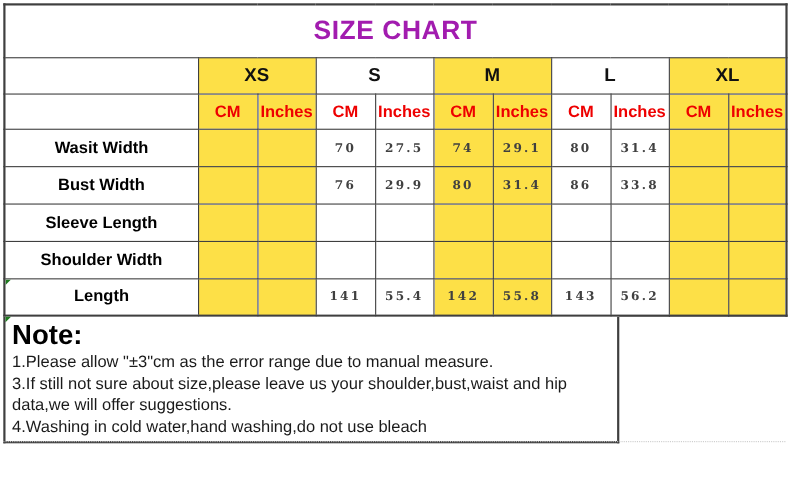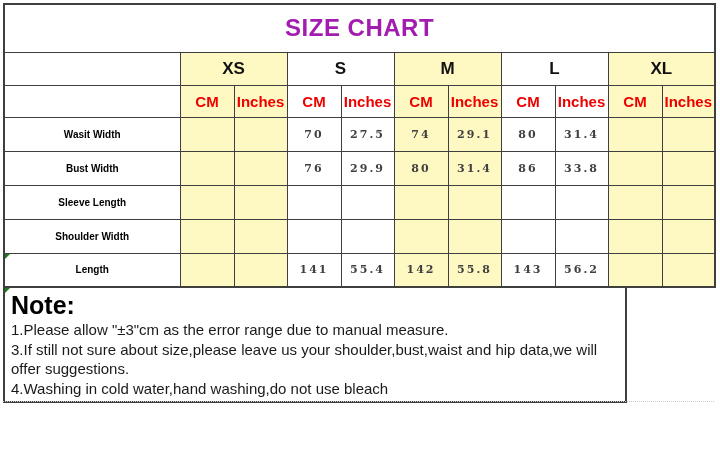--- a/index.html
+++ b/index.html
@@ -45,45 +45,45 @@
     font-weight: bold;
     color: #111111;
   }
   .unit-cell {
     font-size: 15px;
     font-weight: bold;
     color: #ee0000;
     margin-left: 39px;
   }
   .label-cell {
-    font-size: 10px;
+    font-size: 15px;
     font-weight: bold;
     color: #000000;
   }
   .value-cell {
     font-family: "DejaVu Serif", "Liberation Serif", serif;
     font-size: 11px;
     color: #404040;
     letter-spacing: 2px;
     font-weight: bold;
   }
-  td.shade { background: #fef9c3; }
+  td.shade { background: #fde047; }
   td.flagged { position: relative; margin-left: 16px; }
   .cell-flag {
     position: absolute;
     top: 0;
     left: 0;
     width: 0;
     height: 0;
     border-top: 5px solid #1e7a1e;
     border-right: 5px solid transparent;
   }
   .notes-box {
     position: relative;
-    width: 624px;
+    width: 560px;
     border: 2px solid #3f3f3f;
     border-top: none;
     padding: 2px 6px 3px 6px;
     box-sizing: border-box;
     background: #ffffff;
   }
   .notes-title {
     font-size: 25px;
     font-weight: bold;
     color: #000000;

